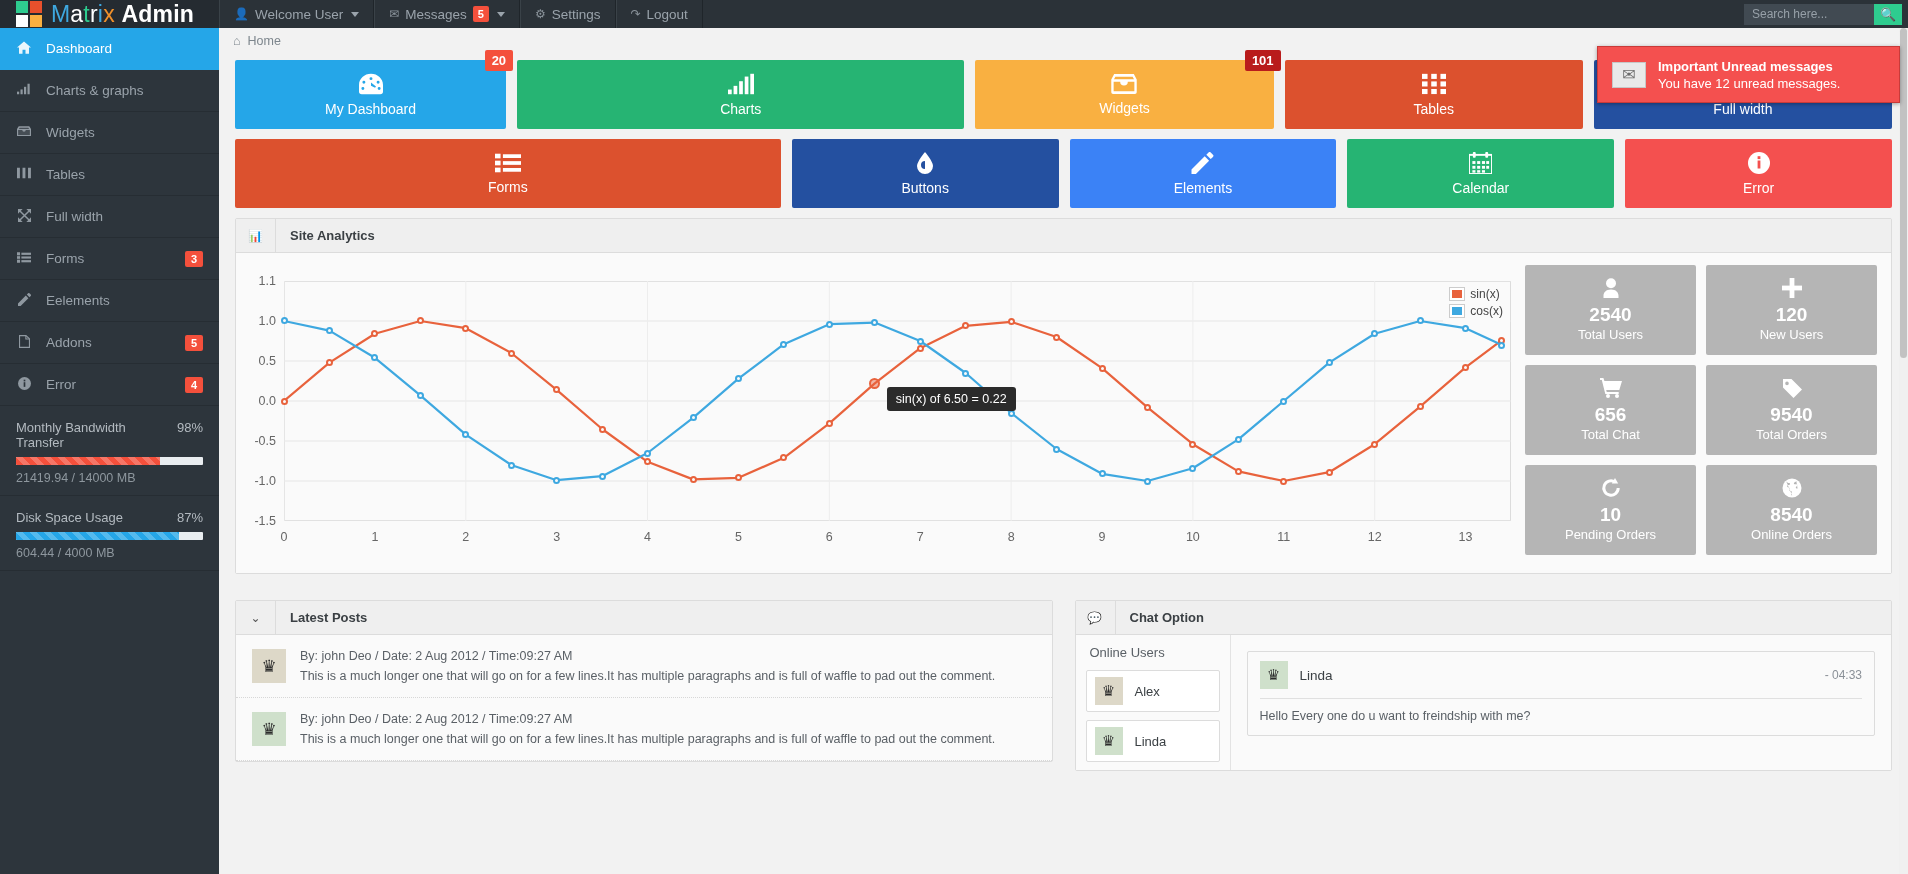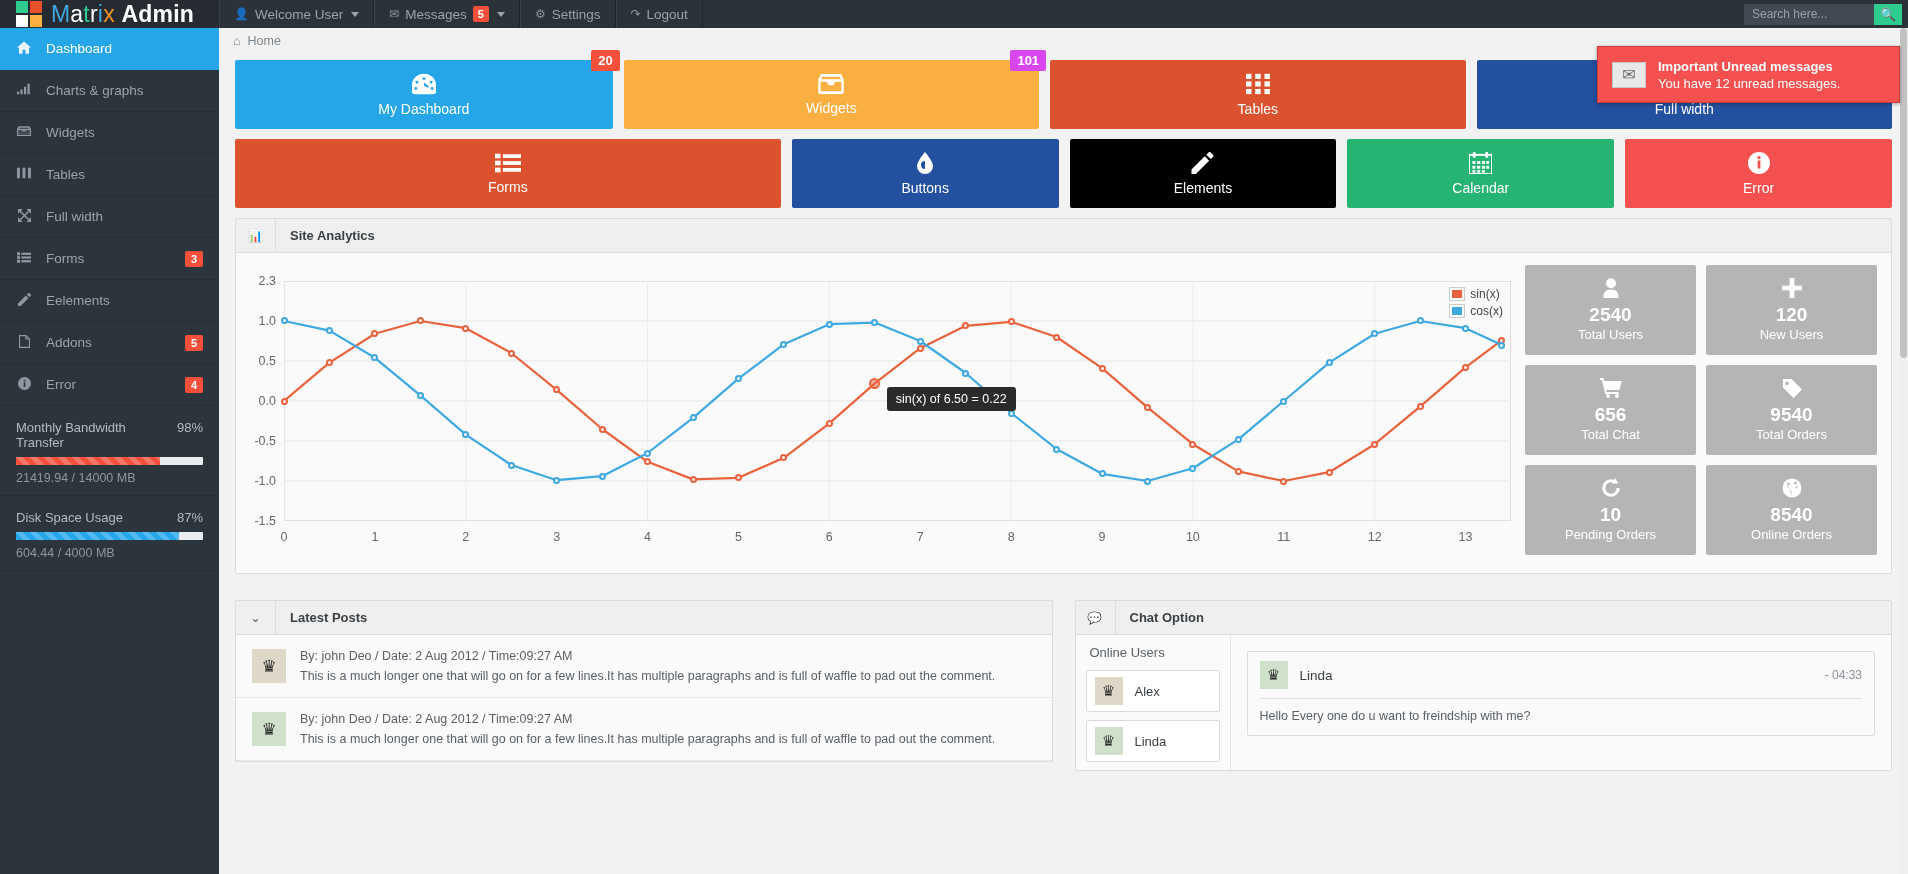--- a/index.html
+++ b/index.html
@@ -129,21 +129,21 @@
     color: #fff; cursor: pointer; gap: 3px;
   }
   .tile .ticon { font-size: 21px; line-height: 21px; }
   .tile .tlabel { font-size: 14px; }
   .tile-badge {
     position: absolute; top: -10px; right: -7px;
     font-size: 13px; font-weight: bold; color: #fff;
     padding: 2px 7px; line-height: 17px; border-radius: 2px;
   }
   .tb-red { background: #f4503c; }
-  .tb-green { background: #d946ef; }
+  .tb-green { background: #b91c1c; }
 
   
   .panel { background: #fafafa; border: 1px solid #dcdcdc; border-radius: 2px; }
   .panel-head {
     height: 34px; background: #efefef; border-bottom: 1px solid #dcdcdc;
     display: flex; align-items: stretch;
   }
   .panel-head .ph-icon {
     width: 40px; display: flex; align-items: center; justify-content: center;
     border-right: 1px solid #dcdcdc; color: #555; font-size: 12px;
@@ -389,20 +389,30 @@
 
   <div class="content">
     <div class="tilerow" id="tiles-row-1">
         <div class="tile" style="background: rgb(37, 166, 232); flex: 2 1 0%;">
           <div class="ticon"><svg width="24" height="22" viewBox="0 0 26 22">
               <path fill="#fff" d="M13 0C5.8 0 0 5.4 0 12v7a3 3 0 0 0 3 3h20a3 3 0 0 0 3-3v-7C26 5.4 20.2 0 13 0zm0 3.6a1.6 1.6 0 1 1 0 3.2 1.6 1.6 0 0 1 0-3.2zM5.3 7.4a1.6 1.6 0 1 1 0 3.2 1.6 1.6 0 0 1 0-3.2zm15.4 0a1.6 1.6 0 1 1 0 3.2 1.6 1.6 0 0 1 0-3.2zM4.2 14.2a1.6 1.6 0 1 1 0 3.2 1.6 1.6 0 0 1 0-3.2zm17.6 0a1.6 1.6 0 1 1 0 3.2 1.6 1.6 0 0 1 0-3.2zM13 9.4l5.4 4.2-1 1.4L13 13z"></path>
             </svg></div>
           <div class="tlabel">My Dashboard</div>
           <span class="tile-badge tb-red">20</span>
         </div>
+        <div class="tile" style="background: rgb(38, 180, 115); flex: 3.3 1 0%;">
+          <div class="ticon"><svg width="26" height="22" viewBox="0 0 28 22">
+              <rect fill="#fff" x="0" y="17" width="4" height="5"></rect>
+              <rect fill="#fff" x="6" y="13" width="4" height="9"></rect>
+              <rect fill="#fff" x="12" y="8" width="4" height="14"></rect>
+              <rect fill="#fff" x="18" y="3" width="4" height="19"></rect>
+              <rect fill="#fff" x="24" y="0" width="4" height="22"></rect>
+            </svg></div>
+          <div class="tlabel">Charts</div>
+        </div>
         <div class="tile" style="background: rgb(249, 176, 65); flex: 2.2 1 0%;">
           <div class="ticon"><svg width="26" height="20" viewBox="0 0 28 22">
               <path fill="#fff" d="M3.2 0h21.6l3.2 6v14a2 2 0 0 1-2 2H2a2 2 0 0 1-2-2V6L3.2 0zm1.3 3L3 5.8h22L23.5 3H4.5zM2.6 8.4V19h22.8V8.4h-7.2a4 4 0 0 1-8.4 0H2.6z"></path>
             </svg></div>
           <div class="tlabel">Widgets</div>
           <span class="tile-badge tb-green">101</span>
         </div>
         <div class="tile" style="background: rgb(220, 81, 46); flex: 2.2 1 0%;">
           <div class="ticon"><svg width="24" height="22" viewBox="0 0 26 22">
               <g fill="#fff">
@@ -440,21 +450,21 @@
               </g>
             </svg></div>
           <div class="tlabel">Forms</div>
         </div>
         <div class="tile" style="background: rgb(36, 80, 160); flex: 2.2 1 0%;">
           <div class="ticon"><svg width="16" height="22" viewBox="0 0 16 22">
               <path fill="#fff" d="M8 0S0 9.5 0 14a8 8 0 0 0 16 0C16 9.5 8 0 8 0zm0 17a4 4 0 0 1-4-4 4 4 0 0 1 4-4z"></path>
             </svg></div>
           <div class="tlabel">Buttons</div>
         </div>
-        <div class="tile" style="background: #000000; flex: 2.2 1 0%;">
+        <div class="tile" style="background: #3b82f6; flex: 2.2 1 0%;">
           <div class="ticon"><svg width="23" height="22" viewBox="0 0 23 23">
               <path fill="#fff" d="M0 18.3L13.8 4.5l4.6 4.6L4.6 23 0 23zM15.5 2.8l2.3-2.3a1.6 1.6 0 0 1 2.3 0l2.3 2.3a1.6 1.6 0 0 1 0 2.3l-2.3 2.3z"></path>
             </svg></div>
           <div class="tlabel">Elements</div>
         </div>
         <div class="tile" style="background: rgb(38, 180, 115); flex: 2.2 1 0%;">
           <div class="ticon"><svg width="23" height="22" viewBox="0 0 24 23">
               <rect x="0" y="3" width="24" height="20" fill="none" stroke="#fff" stroke-width="2"></rect>
               <rect x="4" y="0" width="3" height="6" fill="#fff" rx="1"></rect>
               <rect x="17" y="0" width="3" height="6" fill="#fff" rx="1"></rect>
@@ -573,21 +583,21 @@
               <div class="legend-row">
                 <span class="legend-swatch" style="background:#e8623c"></span>
                 <span>sin(x)</span>
               </div>
               <div class="legend-row">
                 <span class="legend-swatch" style="background:#3ea8e0"></span>
                 <span>cos(x)</span>
               </div>
             </div>
             <div class="tooltip" id="chart-tooltip" style="left: calc(48.1481% + 12px); top: calc(42.6667% + 4px);">sin(x) of 6.50 = 0.22</div>
-          <span class="ylab" style="top: 0%;">2.3</span>
+          <span class="ylab" style="top: 0%;">1.1</span>
               <span class="ylab" style="top: 16.6667%;">1.0</span>
               <span class="ylab" style="top: 33.3333%;">0.5</span>
               <span class="ylab" style="top: 50%;">0.0</span>
               <span class="ylab" style="top: 66.6667%;">-0.5</span>
               <span class="ylab" style="top: 83.3333%;">-1.0</span>
               <span class="ylab" style="top: 100%;">-1.5</span>
               <span class="xlab" style="left: 0%;">0</span>
               <span class="xlab" style="left: 7.40741%;">1</span>
               <span class="xlab" style="left: 14.8148%;">2</span>
               <span class="xlab" style="left: 22.2222%;">3</span>

